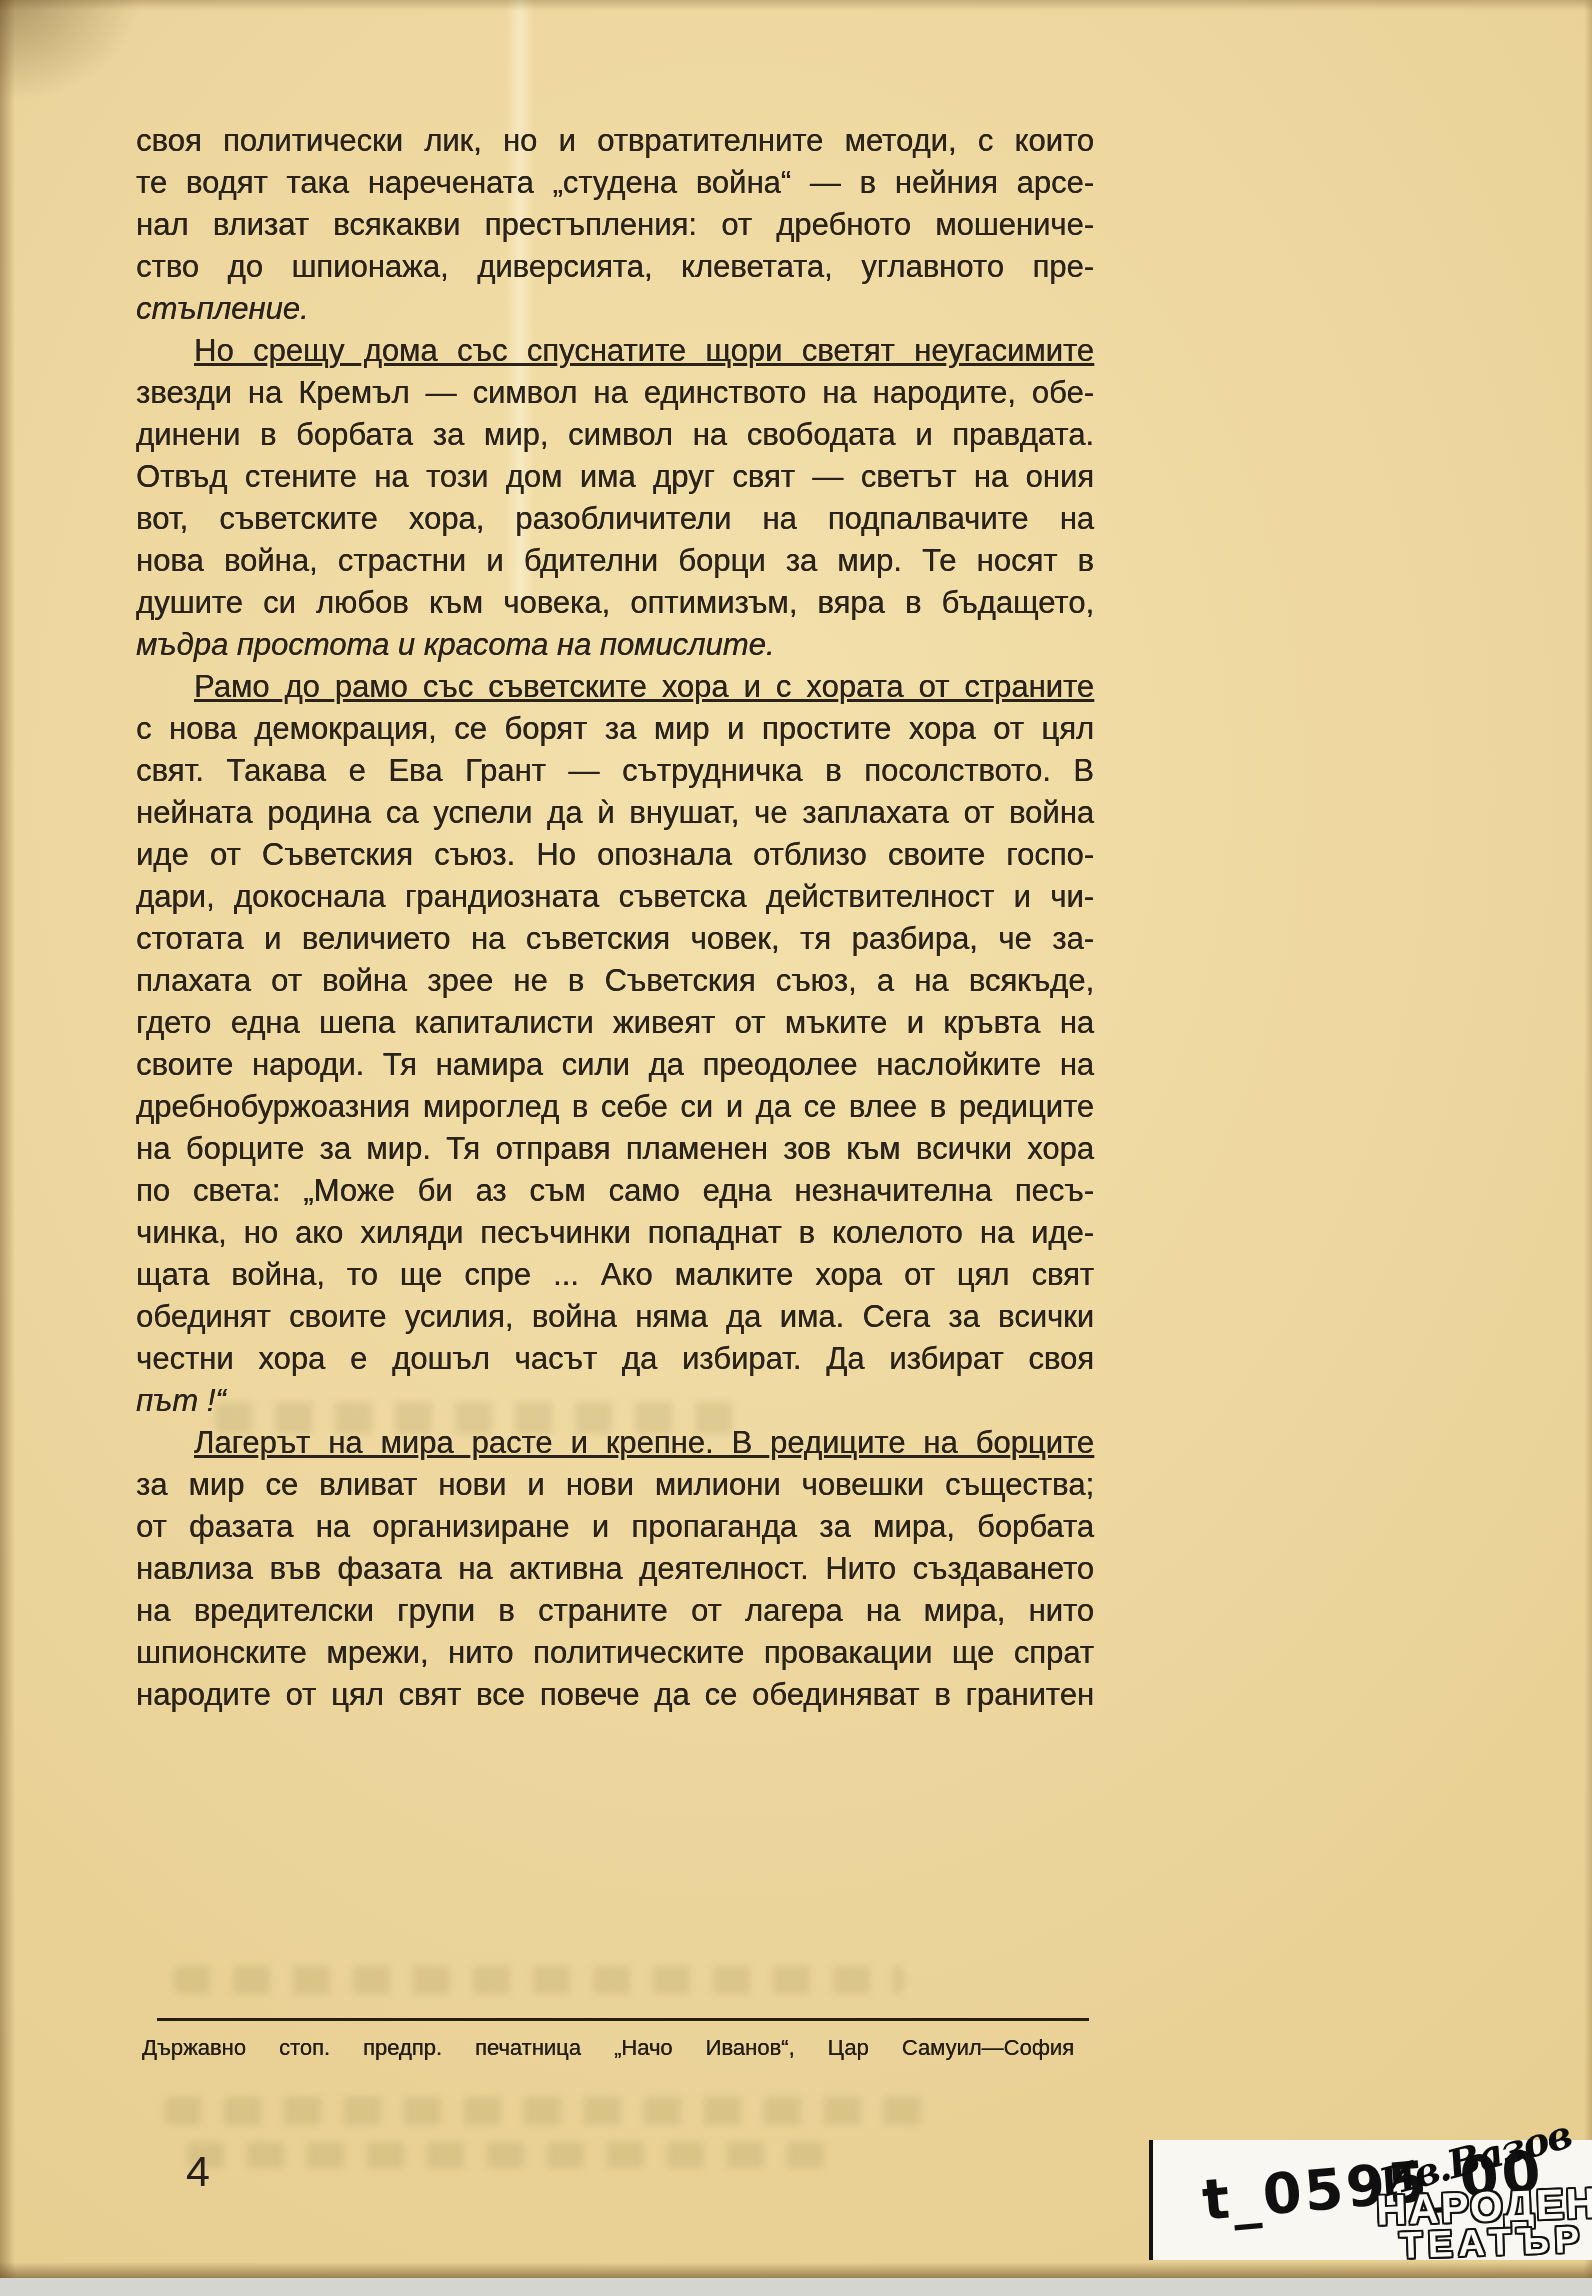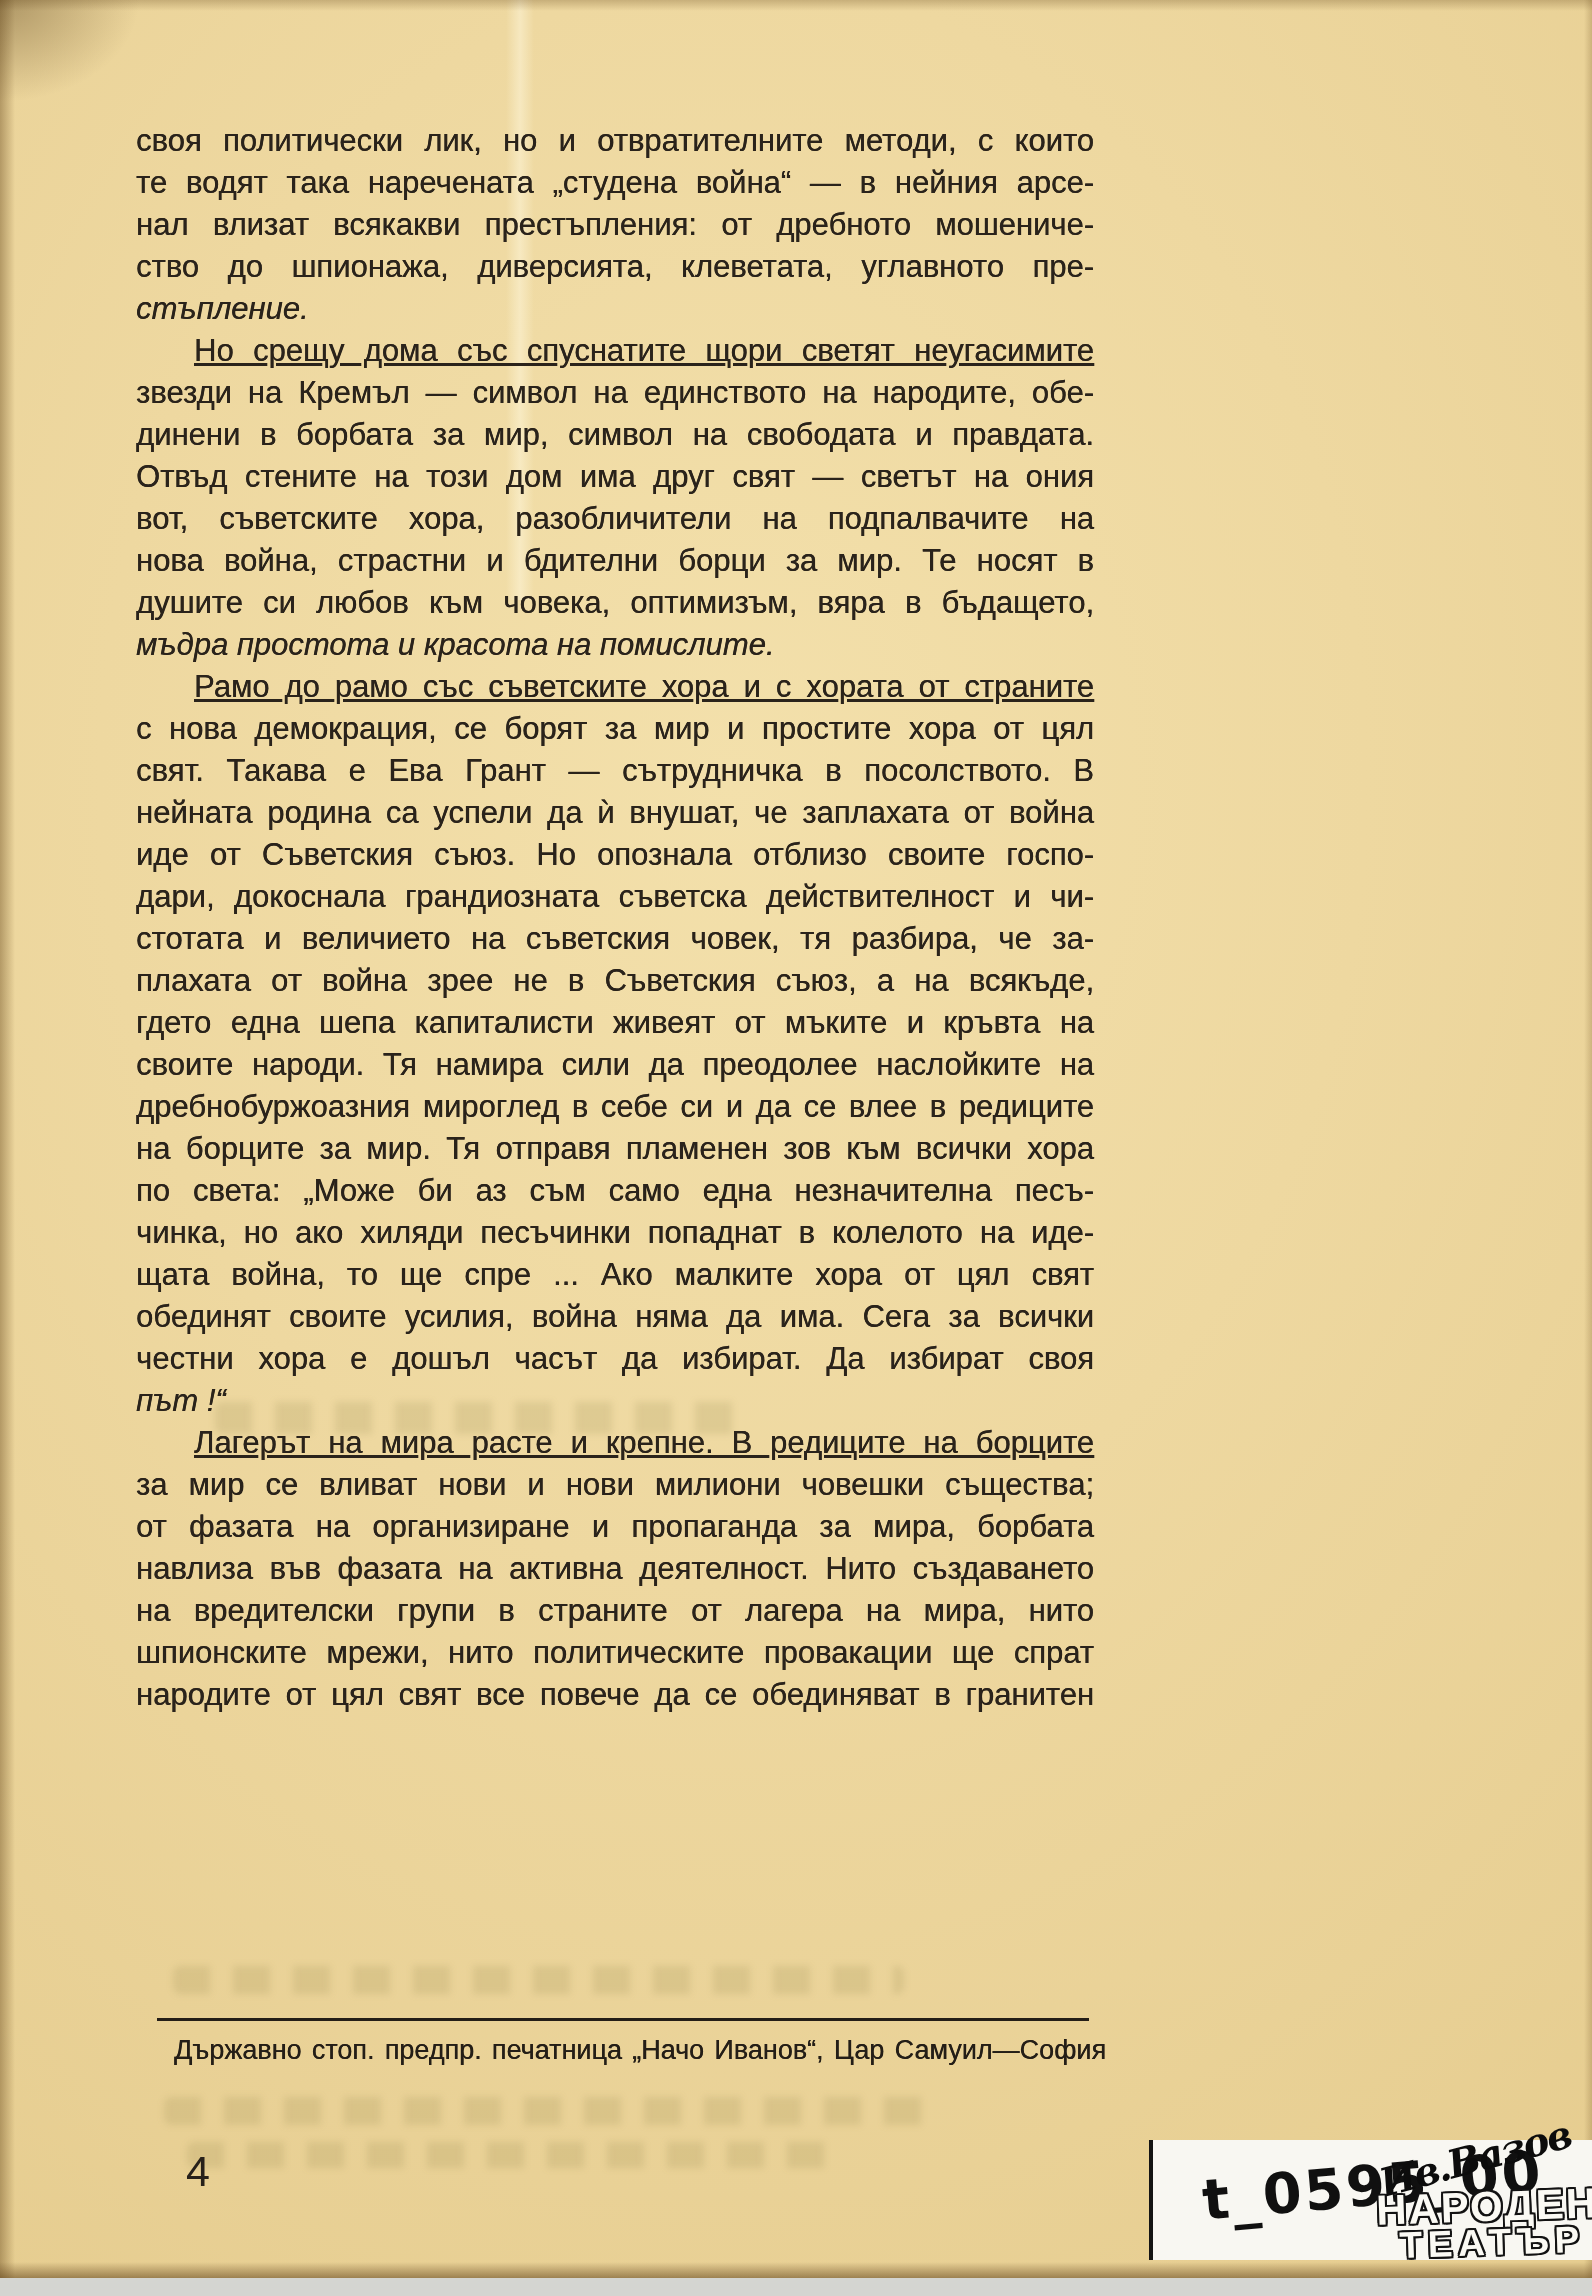--- a/index.html
+++ b/index.html
@@ -30,22 +30,22 @@
     position:absolute;left:136px;top:120px;width:958px;
     color:#2a231b;font-size:31px;line-height:42px;
     text-shadow:0.3px 0 0 currentColor;
   }
   .line{text-align:justify;text-align-last:justify;white-space:normal;}
   .line.last{text-align-last:left;font-style:italic;}
   .line.indent{padding-left:58px;text-decoration:underline;}
   
   .footer-rule{position:absolute;left:157px;top:2018px;width:932px;height:2.8px;background:#241e17;}
   .footer-text{
-    position:absolute;left:174px;top:2035px;width:932px;
-    font-size:27px;color:#241e17;text-align:justify;text-align-last:justify;
+    position:absolute;left:142px;top:2035px;width:932px;
+    font-size:22px;color:#241e17;text-align:justify;text-align-last:justify;
     text-shadow:0.3px 0 0 currentColor;
   }
   .page-number{position:absolute;left:186px;top:2147px;font-size:43px;color:#27211a;}
   
   .label{
     position:absolute;left:1149px;top:2140px;width:444px;height:120px;
     background:#f8f7f2;border-left:4.7px solid #141414;box-sizing:border-box;
   }
   .handwritten{
     position:absolute;left:49px;top:13px;

